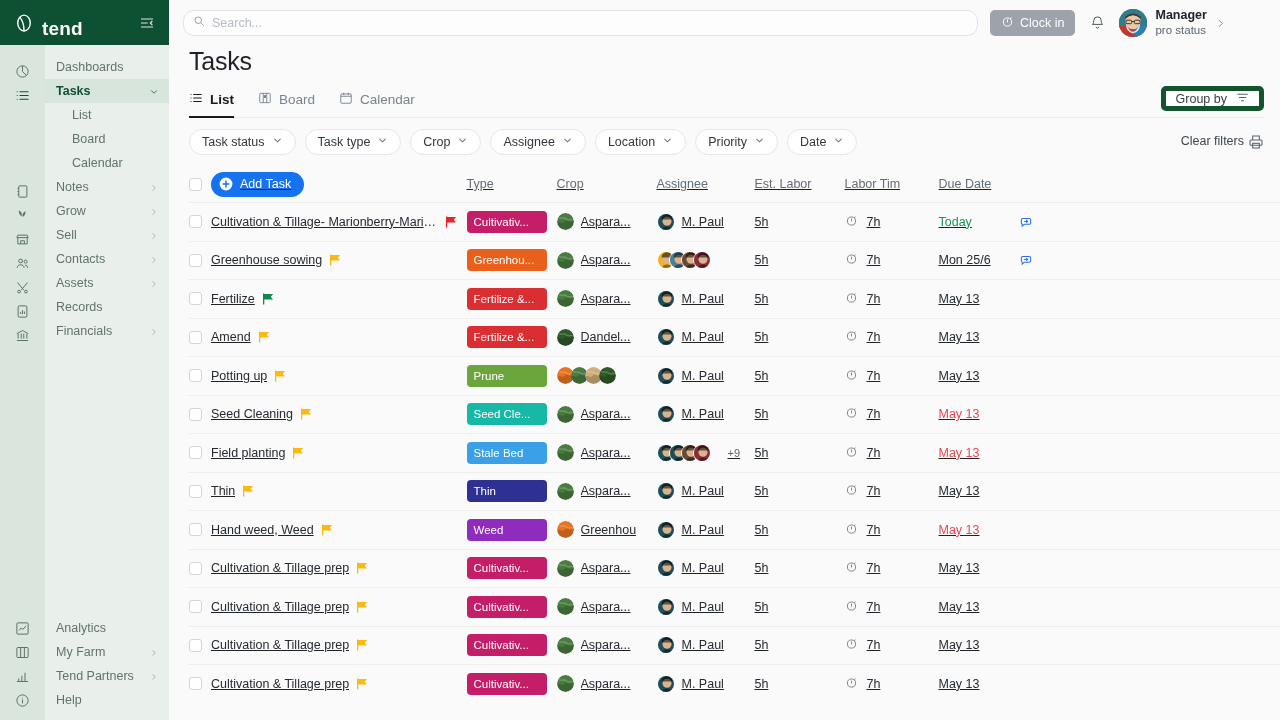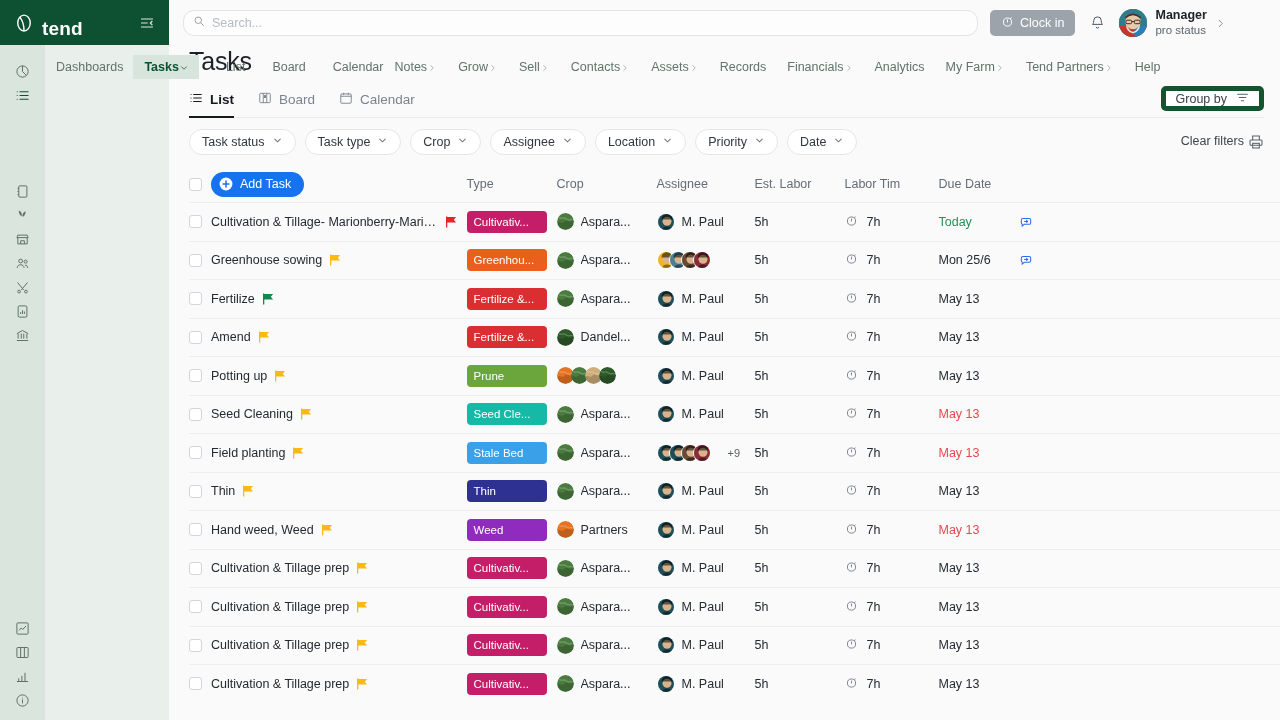--- a/index.html
+++ b/index.html
@@ -28,21 +28,21 @@
     width: 45px; flex: 0 0 45px; background: #d9e5dd; padding-top: 12px;
     display: flex; flex-direction: column; align-items: center;
   }
   .sb-rail-icon {
     width: 24px; height: 24px; margin-bottom: 0; display: flex;
     align-items: center; justify-content: center; color: #5f7367;
   }
   .sb-rail-icon svg { width: 15px; height: 15px; }
   .sb-menu {
     width: 124px; flex: 0 0 124px; background: #e9f0ec; padding-top: 10px;
-    display: flex; flex-direction: row; position: relative;
+    display: flex; flex-direction: column; position: relative;
   }
   .sb-item {
     height: 24px; display: flex; align-items: center; padding: 0 10px 0 11px;
     color: #61736a; font-size: 12.5px; cursor: pointer; white-space: nowrap;
   }
   .sb-item.active { background: #d7e5dc; color: #0d5032; font-weight: bold; }
   .sb-item .lbl { flex: 1; }
   .sb-item .chev { width: 10px; height: 10px; opacity: .75; }
   .sb-sub { height: 24px; display: flex; align-items: center; padding-left: 27px;
             color: #61736a; font-size: 12.5px; cursor: pointer; }
@@ -112,21 +112,21 @@
     display: flex; align-items: center; gap: 7px; padding: 0 12px;
     font-size: 12.5px; color: #31373f; cursor: pointer; white-space: nowrap;
     font-family: inherit;
   }
   .pill svg { width: 11px; height: 11px; color: #6d7680; }
   .filters-right { display: flex; gap: 4px; }
   .clear-filters { font-size: 12.5px; color: #3e454e; cursor: pointer; }
   .print-icon { width: 16px; height: 16px; color: #5a626c; cursor: pointer; }
 
   
-  .table { padding-left: 20px; padding-right: 0; flex: 1; min-height: 0; }
+  .table { padding-left: 20px; padding-right: 0; flex: 1; min-height: 0; text-decoration: underline; }
   .thead {
     display: flex; align-items: center; height: 36px; padding-right: 16px;
   }
   .trow {
     display: flex; align-items: center; height: 38.5px;
     border-top: 1px solid #edeef0; padding-right: 16px;
   }
   .c-check { width: 22px; flex: 0 0 22px; display: flex; align-items: center; }
   .chk {
     width: 13px; height: 13px; border: 1px solid #d2d5da; border-radius: 3px;
@@ -991,21 +991,21 @@
               </div>
               <div class="c-type"><span class="chip" style="background:#8f2bbd">Weed</span></div>
               <div class="c-crop">
                 <span class="crop-stack">
                   <span class="crop-dot"><svg viewBox="0 0 20 20" width="17" height="17">
                       <circle cx="10" cy="10" r="10" fill="#e87422"></circle>
                       <path d="M0 12c3-4 6 2 9-2s6 3 11-1v11H0z" fill="rgba(0,0,0,.18)"></path>
                       <path d="M2 5c3 3 6-1 9 2s5-1 7 1" stroke="rgba(255,255,255,.22)" stroke-width="1.6" fill="none"></path>
                     </svg></span>
                 </span>
-                <span class="crop-name">Partners</span>
+                <span class="crop-name">Greenhou</span>
               </div>
               <div class="c-assignee">
                 <span class="av-stack">
                   <span class="av"><svg viewBox="0 0 20 20" width="18" height="18">
                       <rect width="20" height="20" fill="#1d4e5a"></rect>
                       <circle cx="10" cy="8" r="5" fill="#d9b38c"></circle>
                       <path d="M4 6a6 6 0 0112 0z" fill="rgba(0,0,0,.55)"></path>
                       <path d="M4 20c0-4 2.6-6 6-6s6 2 6 6z" fill="rgba(0,0,0,.42)"></path>
                     </svg></span>
                 </span>

